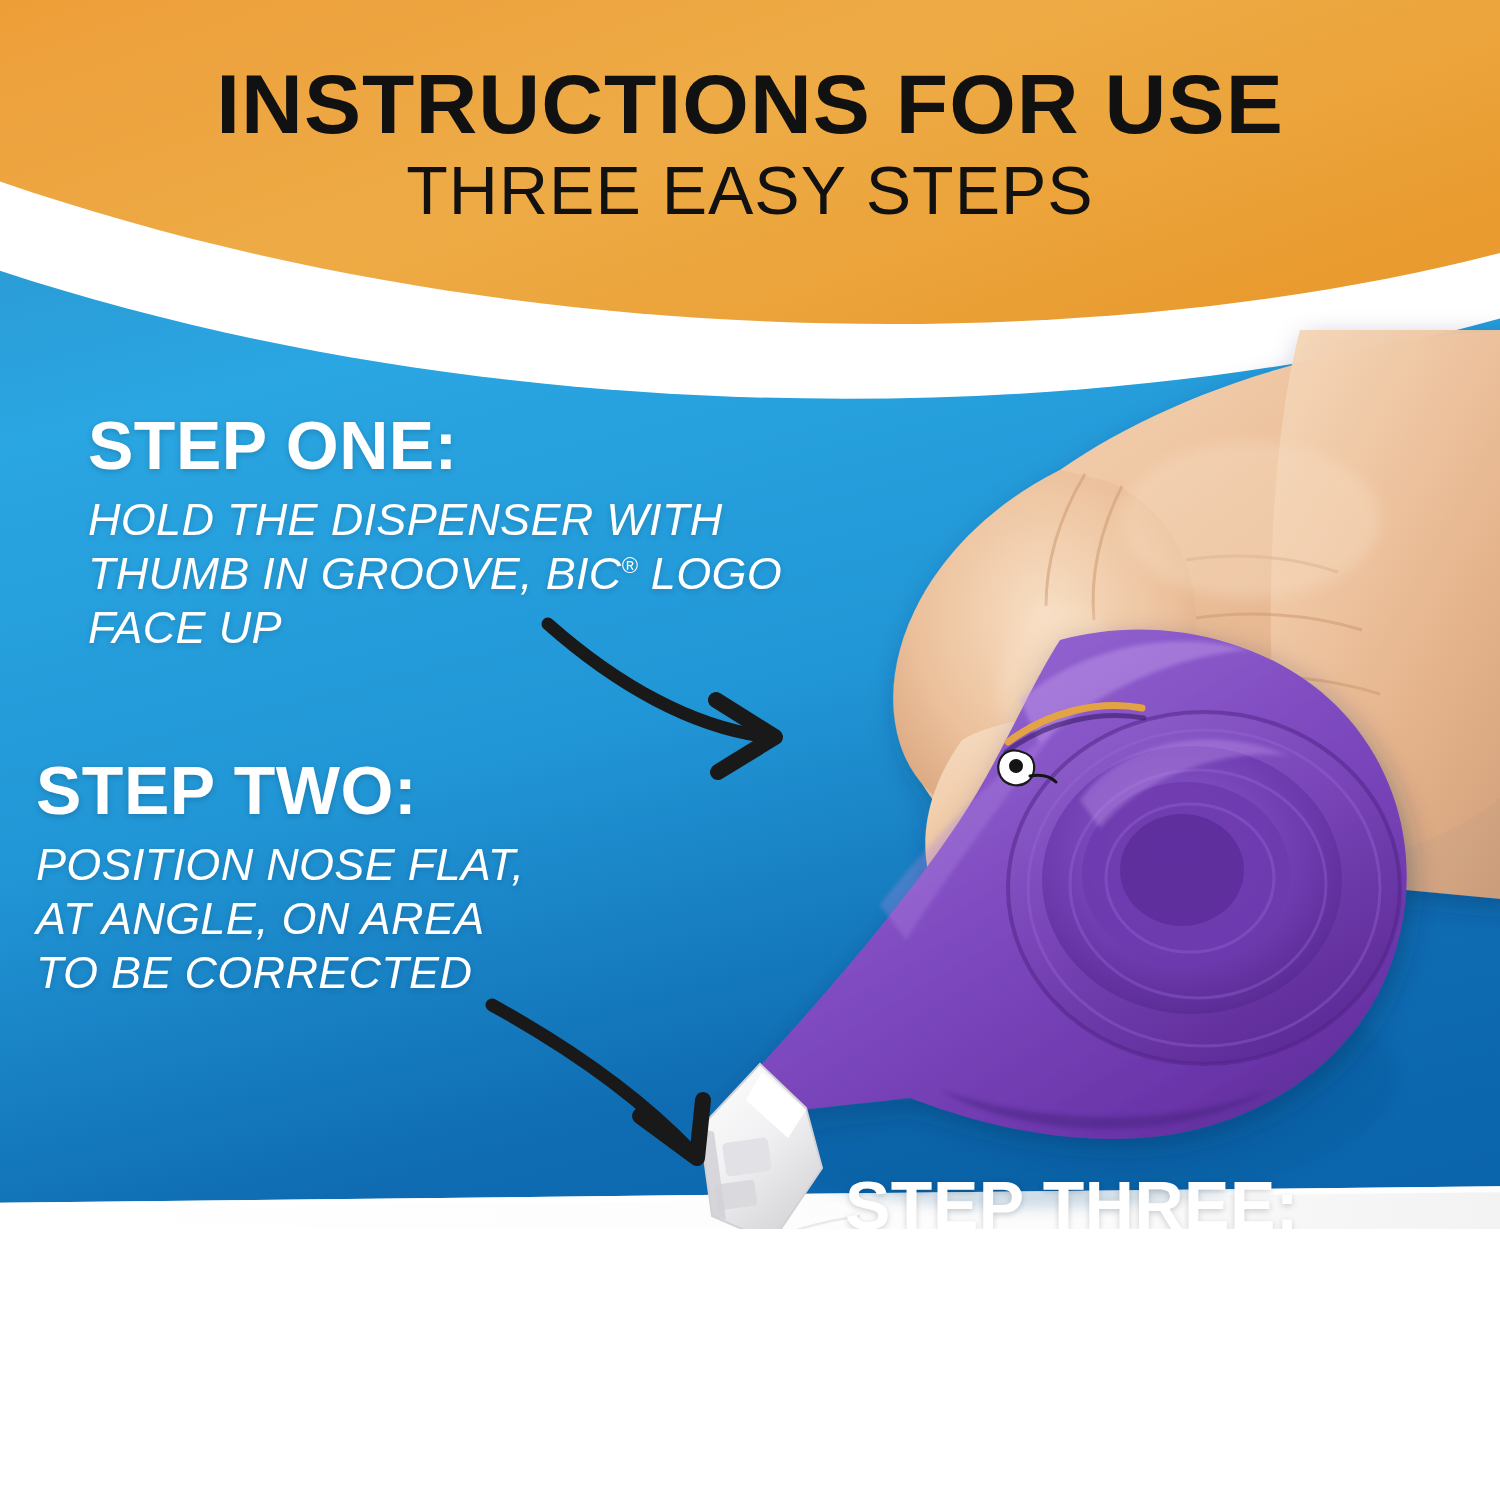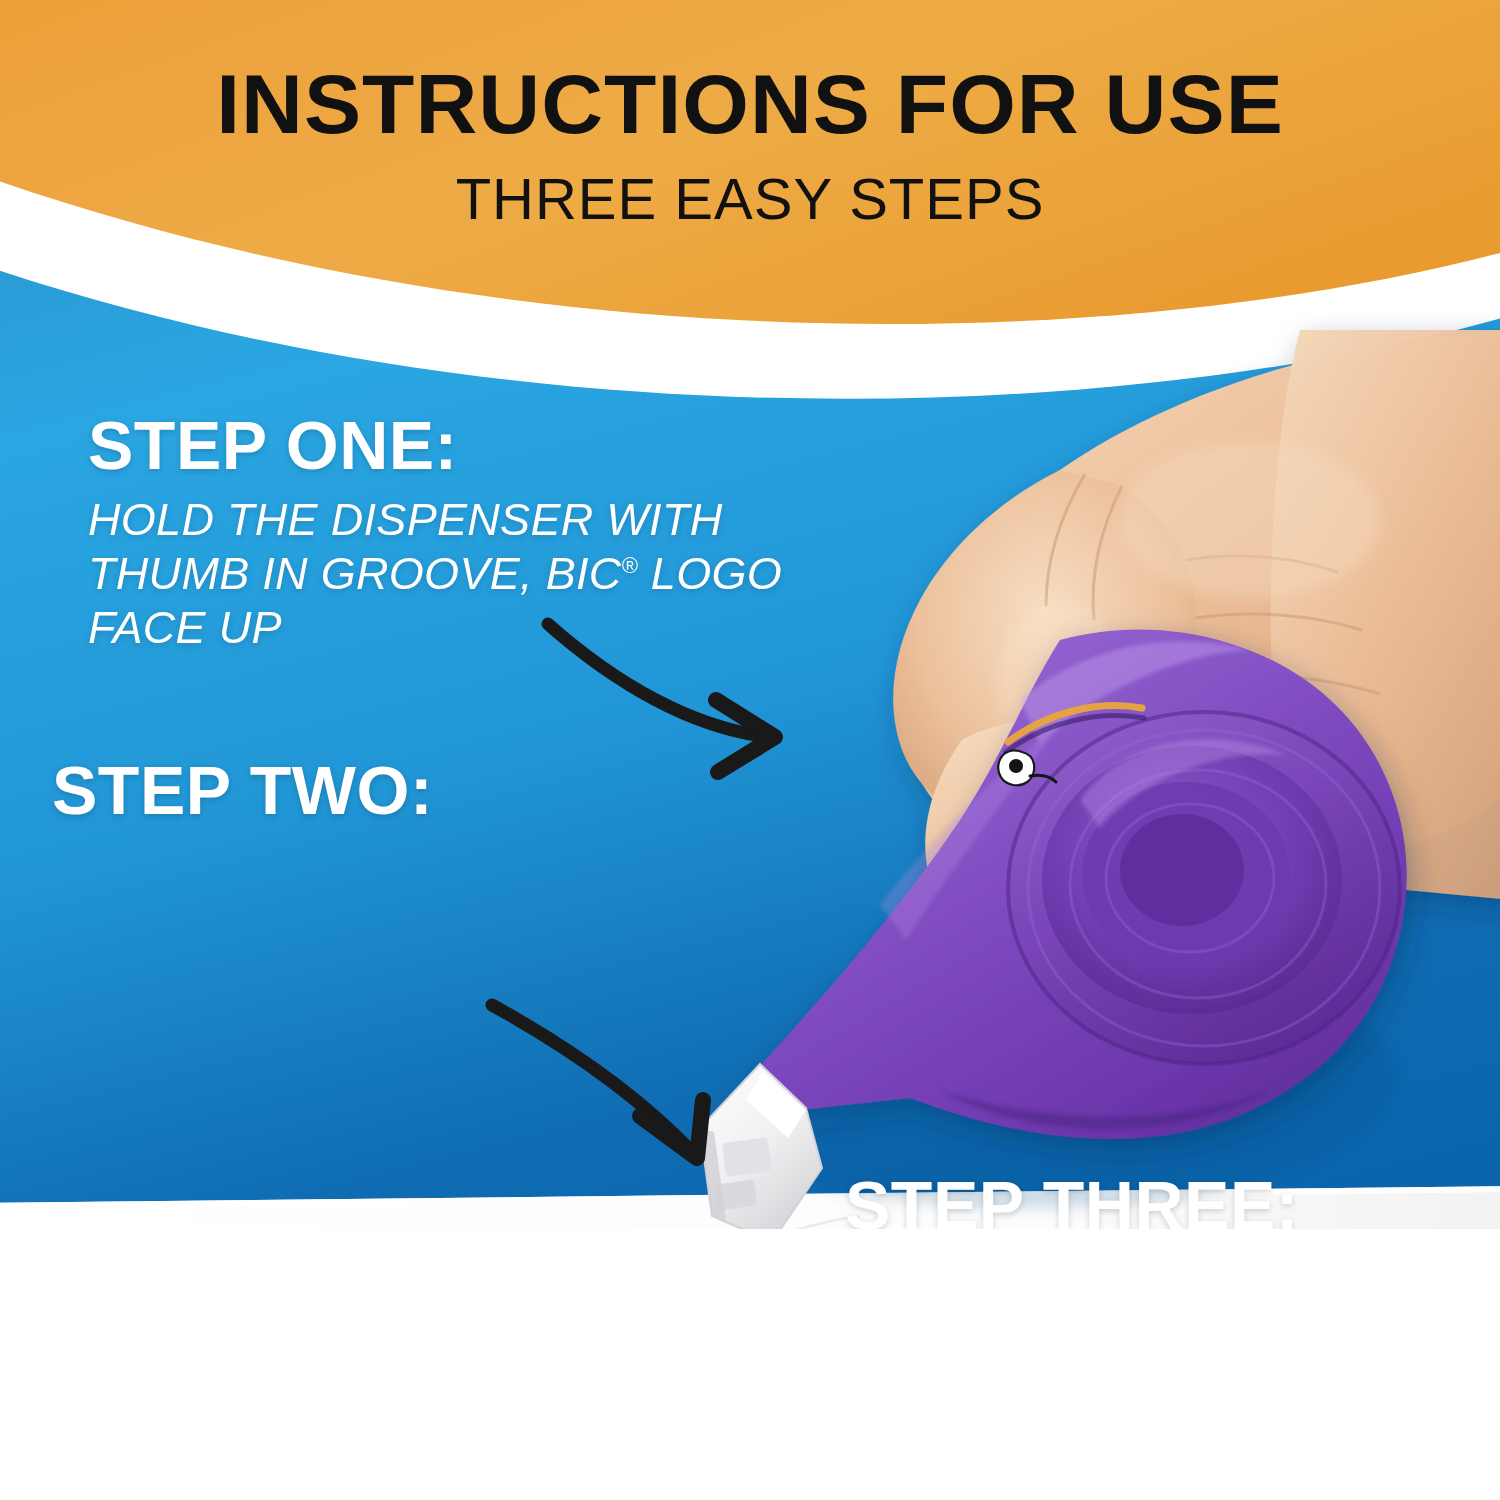--- a/index.html
+++ b/index.html
@@ -45,25 +45,25 @@
     letter-spacing: 1px;
     color: #111111;
     line-height: 1;
     margin-top: 62px;
     white-space: nowrap;
     transform: scaleX(1.02);
   }
   .title-sub {
     font-family: "Liberation Sans", sans-serif;
     font-weight: 400;
-    font-size: 58px;
+    font-size: 68px;
     letter-spacing: 1px;
     color: #111111;
     line-height: 1;
-    margin-top: 24px;
+    margin-top: 10px;
     white-space: nowrap;
   }
 
   
   .step {
     position: absolute;
     z-index: 7;
     color: #ffffff;
   }
   .step-title {
@@ -88,21 +88,21 @@
     font-style: italic;
   }
   .step-body .ln { display: block; white-space: nowrap; }
   .step-body sup {
     font-size: 22px;
     vertical-align: super;
     line-height: 0;
   }
 
   #step-one   { left: 88px;  top: 410px;  }
-  #step-two   { left: 52px;  top: 755px;  }
+  #step-two   { left: 36px;  top: 755px;  }
   #step-three { left: 845px; top: 1170px; }
 
   
   .photo-layer {
     position: absolute;
     inset: 0;
     z-index: 5;
     pointer-events: none;
   }
   .arrow-layer {
@@ -363,19 +363,24 @@
     <div class="step-title">STEP ONE:</div>
     <div class="step-body">
       <span class="ln">HOLD THE DISPENSER WITH</span>
       <span class="ln"><span>THUMB IN GROOVE, BIC</span><sup>®</sup><span> LOGO</span></span>
       <span class="ln">FACE UP</span>
     </div>
   </div>
 
   <div class="step" id="step-two">
     <div class="step-title">STEP TWO:</div>
+    <div class="step-body">
+      <span class="ln">POSITION NOSE FLAT,</span>
+      <span class="ln">AT ANGLE, ON AREA</span>
+      <span class="ln">TO BE CORRECTED</span>
+    </div>
   </div>
 
   <div class="step" id="step-three">
     <div class="step-title">STEP THREE:</div>
   </div>
 
 </div>
 
 </body></html>

